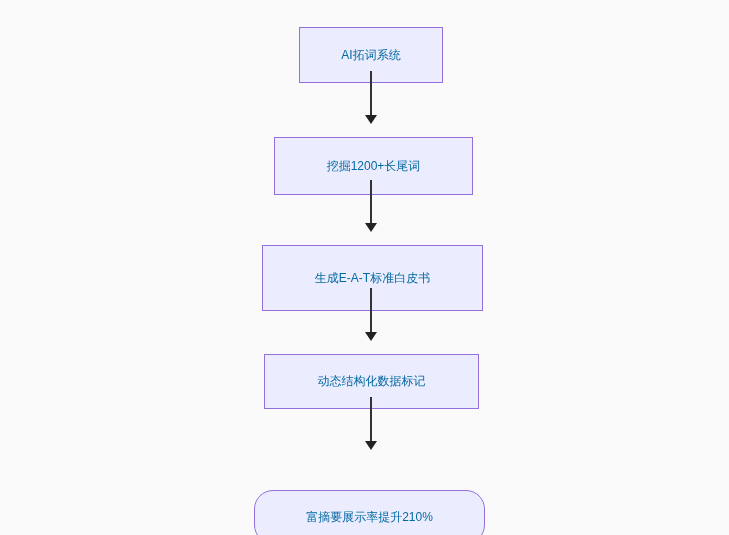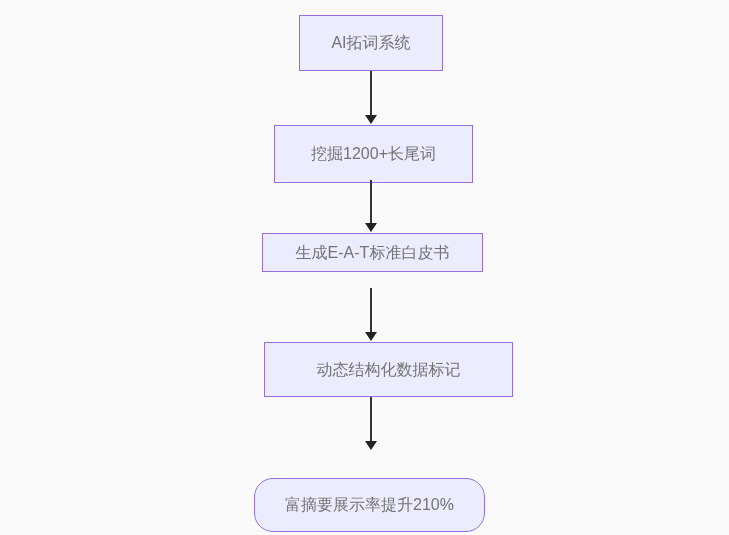--- a/index.html
+++ b/index.html
@@ -12,31 +12,32 @@
   .canvas { position: absolute; inset: 0; }
 
   .node {
     position: absolute;
     background: #ECECFF;
     border: 1px solid #9370DB;
     display: flex;
     align-items: center;
     justify-content: center;
     text-align: center;
-    color: #737373;
-    font-size: 16px;
+    color: #0369a1;
+    font-size: 12px;
     line-height: 1.2;
     white-space: nowrap;
+    margin-top: 12px;
   }
 
   
   .node-1 { left: 299px; top: 15px;  width: 144px; height: 56px; }
   .node-2 { left: 274px; top: 125px; width: 199px; height: 58px; }
-  .node-3 { left: 262px; top: 233px; width: 221px; height: 39px; }
-  .node-4 { left: 264px; top: 342px; width: 249px; height: 55px; }
+  .node-3 { left: 262px; top: 233px; width: 221px; height: 66px; }
+  .node-4 { left: 264px; top: 342px; width: 215px; height: 55px; }
   .node-5 { left: 254px; top: 478px; width: 231px; height: 54px; border-radius: 19px; }
 
   .edge { position: absolute; width: 14px; }
   .edge-1 { left: 364px; top: 71px;  height: 54px; }
   .edge-2 { left: 364px; top: 180px; height: 53px; }
   .edge-3 { left: 364px; top: 288px; height: 54px; }
   .edge-4 { left: 364px; top: 397px; height: 54px; }
 
   .edge .line {
     position: absolute;

